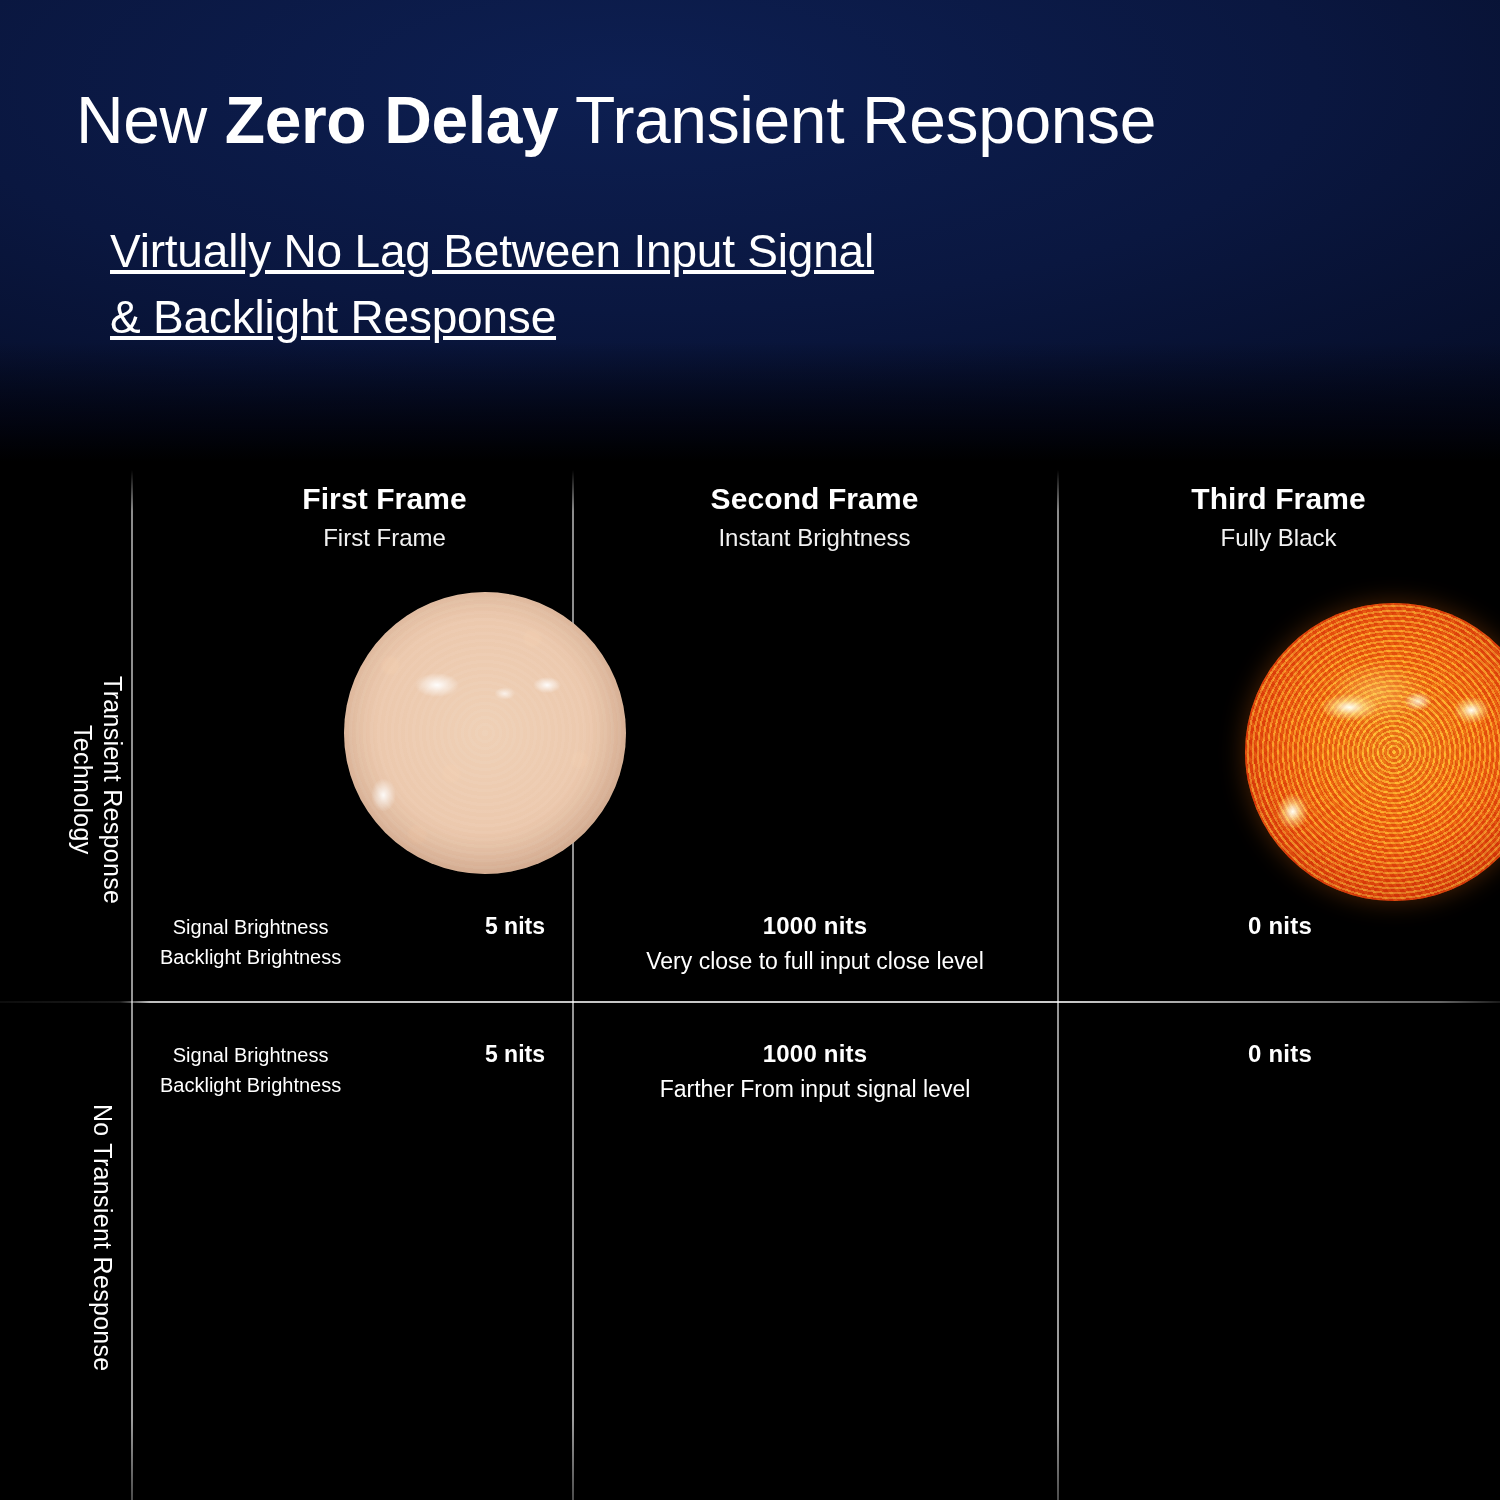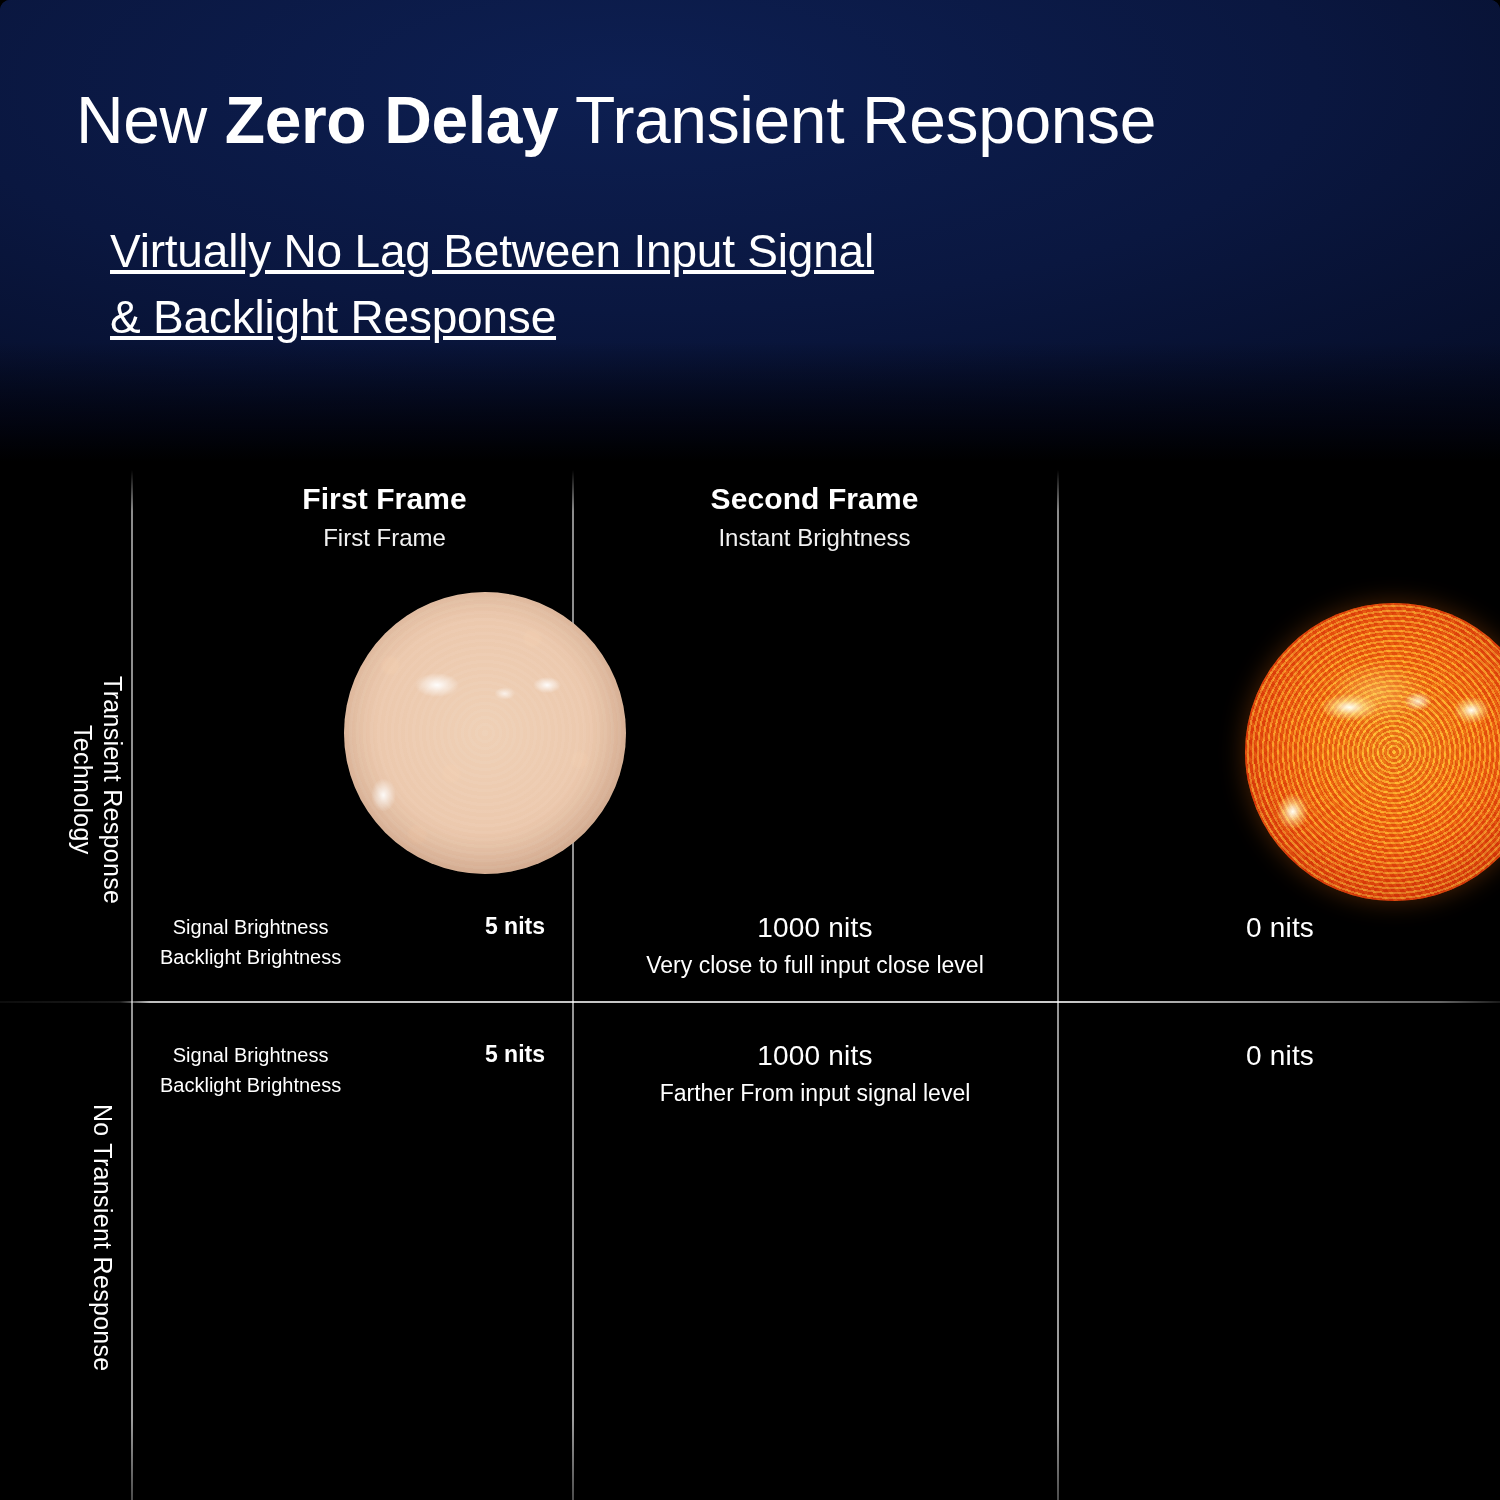--- a/index.html
+++ b/index.html
@@ -11,21 +11,20 @@
     font-family: "Liberation Sans", sans-serif;
     -webkit-font-smoothing: antialiased;
   }
 
   #page {
     position: relative;
     width: 1500px;
     height: 1500px;
     overflow: hidden;
     background: #000000;
-    border-radius: 10px;
   }
 
   
   .hero {
     position: absolute;
     left: 0;
     top: 0;
     width: 1500px;
     height: 462px;
     background:
@@ -166,21 +165,21 @@
   .cap-split {
     display: flex;
     justify-content: space-between;
     align-items: flex-start;
     width: 100%;
   }
   .cap-labels { font-size: 20px; line-height: 1.52; text-align: center; }
   .cap-value  { font-size: 23px; font-weight: 700; white-space: nowrap; padding-top: 1px; }
 
   .cap-center { text-align: center; width: 100%; }
-  .cap-center .cc-value { font-size: 28px; font-weight: 400; display: block; letter-spacing: 0.2px; }
+  .cap-center .cc-value { font-size: 24px; font-weight: 700; display: block; letter-spacing: 0.2px; }
   .cap-center .cc-note  { font-size: 23px; font-weight: 400; display: block; margin-top: 8px; }
 
   
   .cap.r1c1 { left: 160px; top: 450px; width: 385px; }
   .cap.r1c2 { left: 590px; top: 450px; width: 450px; }
   .cap.r1c3 { left: 1075px; top: 450px; width: 410px; }
   
   .cap.r2c1 { left: 160px; top: 578px; width: 385px; }
   .cap.r2c2 { left: 590px; top: 578px; width: 450px; }
   .cap.r2c3 { left: 1075px; top: 578px; width: 410px; }
@@ -279,20 +278,24 @@
     <div class="hline"></div>
 
     <div class="col-head c1">
       <span class="ch-title">First Frame</span>
       <span class="ch-sub">First Frame</span>
     </div>
     <div class="col-head c2">
       <span class="ch-title">Second Frame</span>
       <span class="ch-sub">Instant Brightness</span>
     </div>
+    <div class="col-head c3">
+      <span class="ch-title">Third Frame</span>
+      <span class="ch-sub">Fully Black</span>
+    </div>
 
     <div class="row-label r1">Transient Response
 Technology</div>
     <div class="row-label r2">No Transient Response</div>
 
     <div class="cell row1 col1">
       <div class="sphere-wrap sun-pale sph-r1c1">
         <div class="grain"></div>
         <div class="flares"></div>
       </div>

